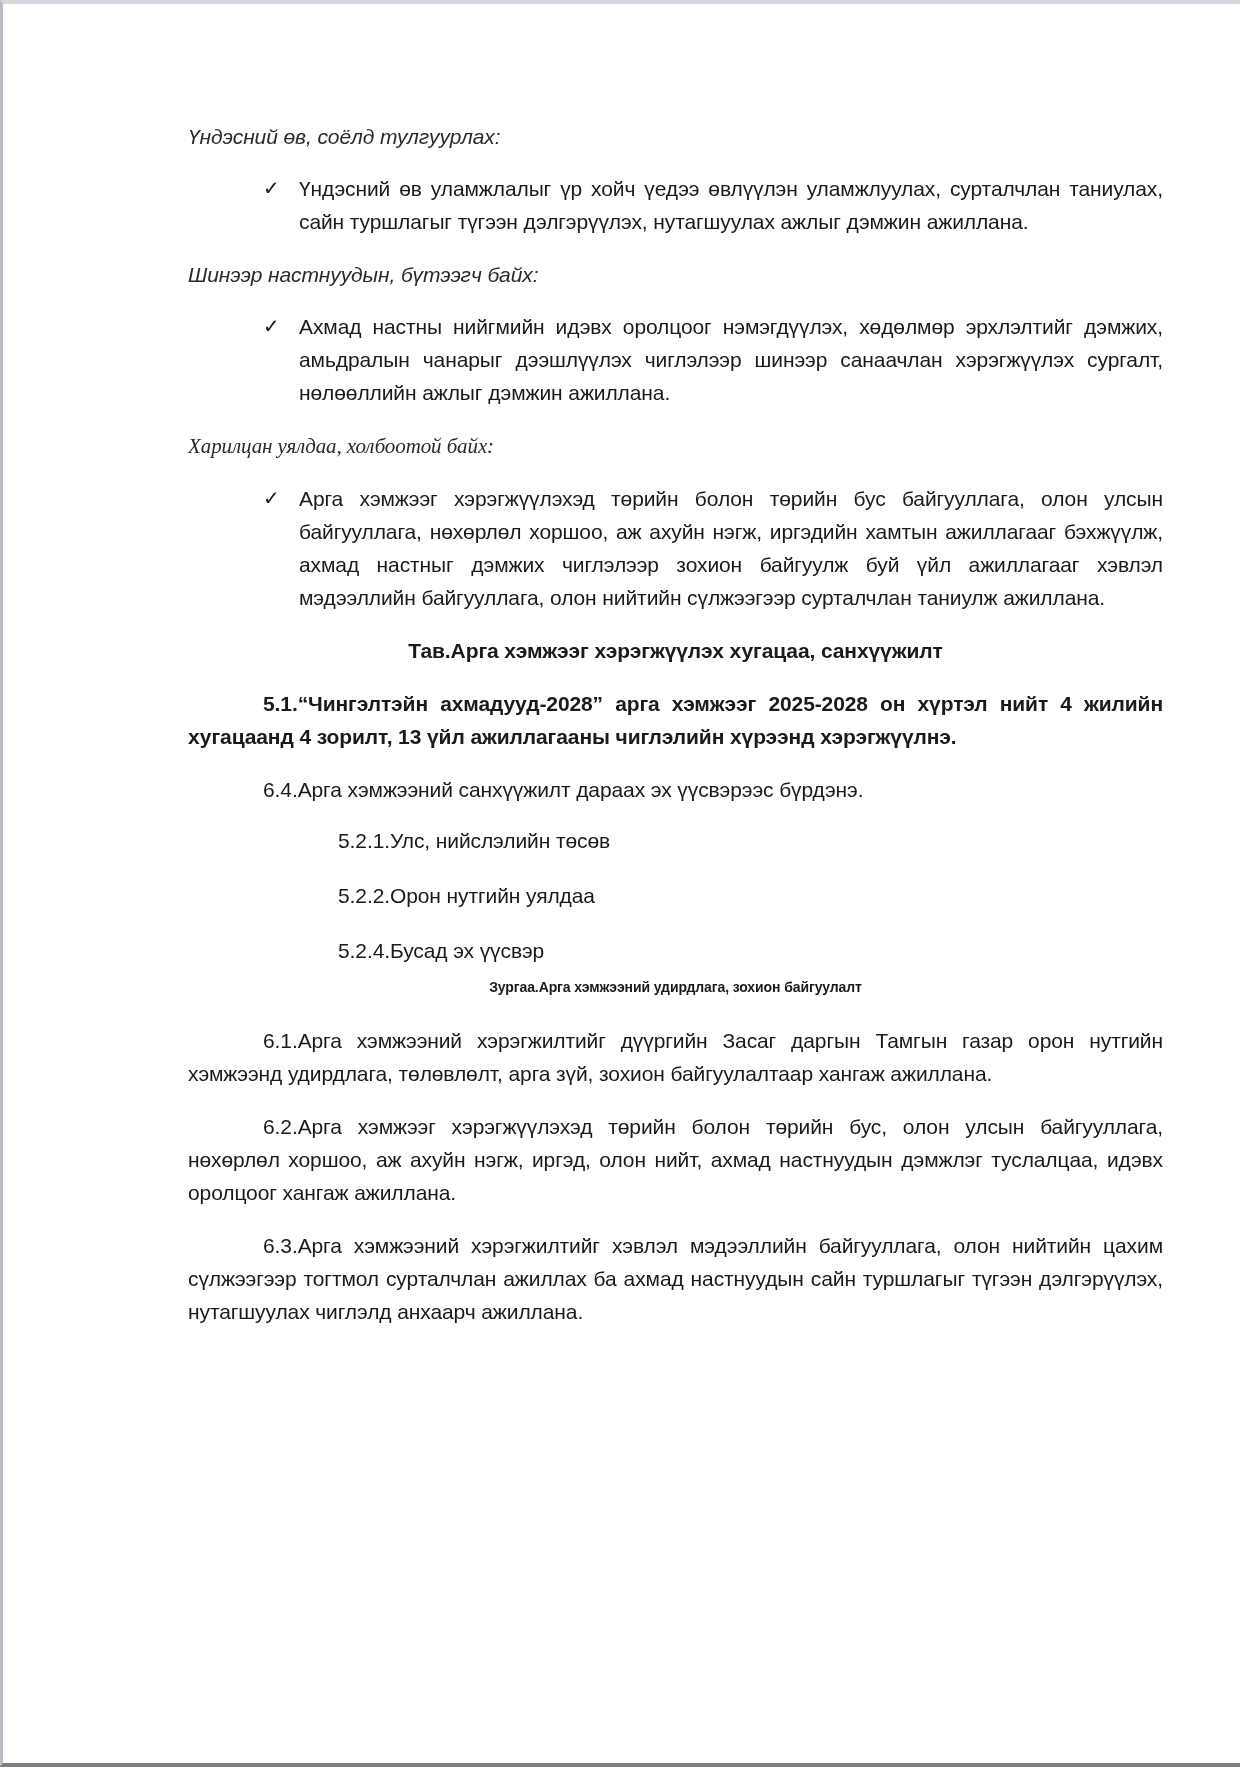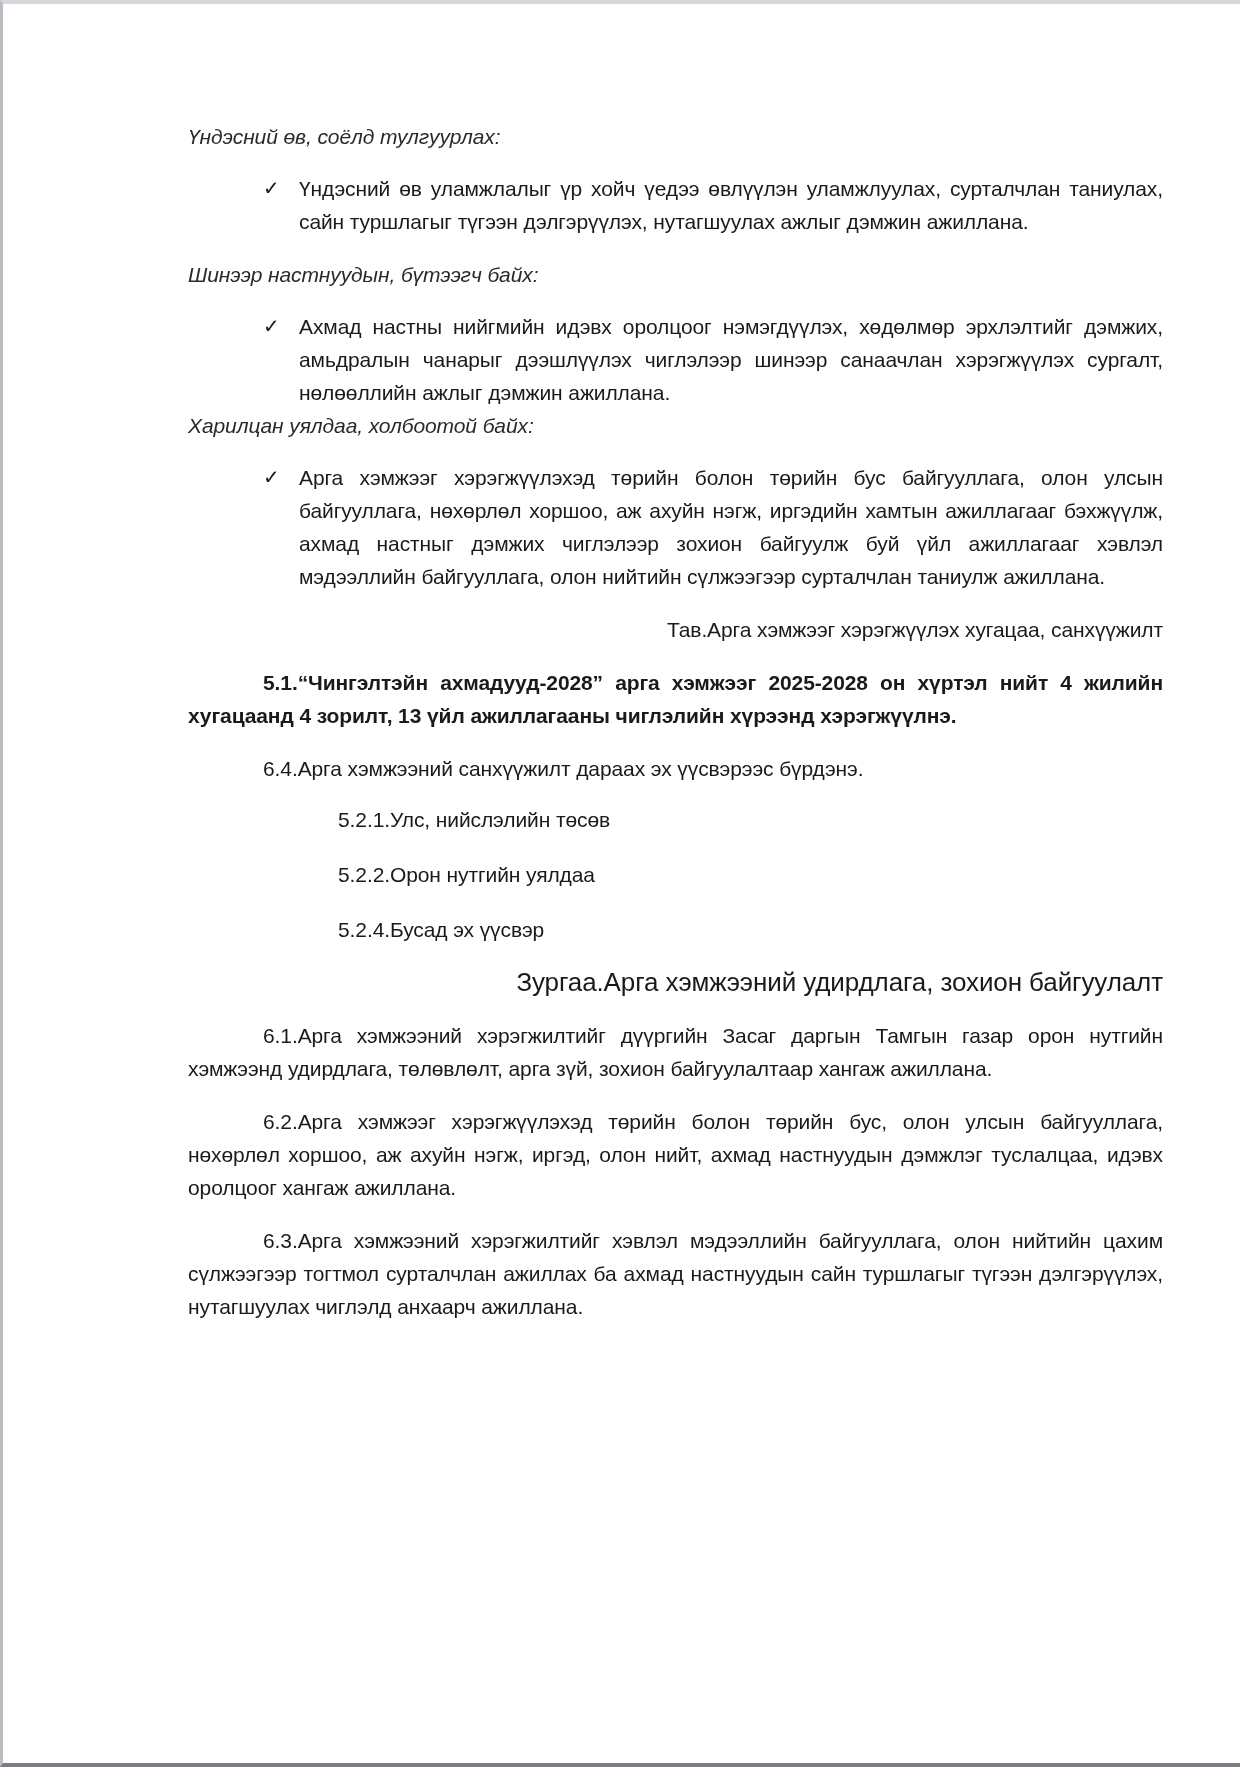--- a/index.html
+++ b/index.html
@@ -49,22 +49,22 @@
     text-align: justify;
     text-align-last: left;
   }
   .bullet .check {
     position: absolute;
     left: -36px;
     top: 0;
     font-size: 20px;
   }
   .section-title {
-    font-weight: normal;
-    text-align: right;
+    font-weight: bold;
+    text-align: center;
     margin: 0;
   }
   .para {
     text-indent: 75px;
     text-align: justify;
     text-align-last: left;
     margin: 0;
   }
   .sub-item {
     margin: 0 0 0 150px;
@@ -81,32 +81,32 @@
       <span class="check">✓</span>
       <span>Үндэсний өв уламжлалыг үр хойч үедээ өвлүүлэн уламжлуулах, сурталчлан таниулах, сайн туршлагыг түгээн дэлгэрүүлэх, нутагшуулах ажлыг дэмжин ажиллана.</span>
     </div>
 
     <p class="value-heading" style="margin-top:20px;">Шинээр настнуудын, бүтээгч байх:</p>
     <div class="bullet" style="margin-top:19px;">
       <span class="check">✓</span>
       <span>Ахмад настны нийгмийн идэвх оролцоог нэмэгдүүлэх, хөдөлмөр эрхлэлтийг дэмжих, амьдралын чанарыг дээшлүүлэх чиглэлээр шинээр санаачлан хэрэгжүүлэх сургалт, нөлөөллийн ажлыг дэмжин ажиллана.</span>
     </div>
 
-    <p class="value-heading" style="">Харилцан уялдаа, холбоотой байх:</p>
+    <p class="value-heading" style="margin-top:21px;font-family:Liberation Serif, serif;">Харилцан уялдаа, холбоотой байх:</p>
     <div class="bullet" style="margin-top:19px;">
       <span class="check">✓</span>
       <span>Арга хэмжээг хэрэгжүүлэхэд төрийн болон төрийн бус байгууллага, олон улсын байгууллага, нөхөрлөл хоршоо, аж ахуйн нэгж, иргэдийн хамтын ажиллагааг бэхжүүлж, ахмад настныг дэмжих чиглэлээр зохион байгуулж буй үйл ажиллагааг хэвлэл мэдээллийн байгууллага, олон нийтийн сүлжээгээр сурталчлан таниулж ажиллана.</span>
     </div>
 
     <h2 class="section-title" style="font-size:21px; margin-top:20px;">Тав.Арга хэмжээг хэрэгжүүлэх хугацаа, санхүүжилт</h2>
     <p class="para" style="margin-top:20px;font-weight:bold;">5.1.“Чингэлтэйн ахмадууд-2028” арга хэмжээг 2025-2028 он хүртэл нийт 4 жилийн хугацаанд 4 зорилт, 13 үйл ажиллагааны чиглэлийн хүрээнд хэрэгжүүлнэ.</p>
     <p class="para" style="margin-top:20px;">6.4.Арга хэмжээний санхүүжилт дараах эх үүсвэрээс бүрдэнэ.</p>
     <p class="sub-item" style="margin-top:18px;">5.2.1.Улс, нийслэлийн төсөв</p>
     <p class="sub-item" style="margin-top:22px;">5.2.2.Орон нутгийн уялдаа</p>
     <p class="sub-item" style="margin-top:22px;">5.2.4.Бусад эх үүсвэр</p>
 
-    <h2 class="section-title" style="font-size:26px; margin-top:20px;">Зургаа.Арга хэмжээний удирдлага, зохион байгуулалт</h2>
+    <h2 class="section-title" style="font-size:14px; margin-top:4px;">Зургаа.Арга хэмжээний удирдлага, зохион байгуулалт</h2>
     <p class="para" style="margin-top:20px;">6.1.Арга хэмжээний хэрэгжилтийг дүүргийн Засаг даргын Тамгын газар орон нутгийн хэмжээнд удирдлага, төлөвлөлт, арга зүй, зохион байгуулалтаар хангаж ажиллана.</p>
     <p class="para" style="margin-top:20px;">6.2.Арга хэмжээг хэрэгжүүлэхэд төрийн болон төрийн бус, олон улсын байгууллага, нөхөрлөл хоршоо, аж ахуйн нэгж, иргэд, олон нийт, ахмад настнуудын дэмжлэг туслалцаа, идэвх оролцоог хангаж ажиллана.</p>
     <p class="para" style="margin-top:20px;">6.3.Арга хэмжээний хэрэгжилтийг хэвлэл мэдээллийн байгууллага, олон нийтийн цахим сүлжээгээр тогтмол сурталчлан ажиллах ба ахмад настнуудын сайн туршлагыг түгээн дэлгэрүүлэх, нутагшуулах чиглэлд анхаарч ажиллана.</p>
 
   </div>
 </div>
 
 </body></html>

